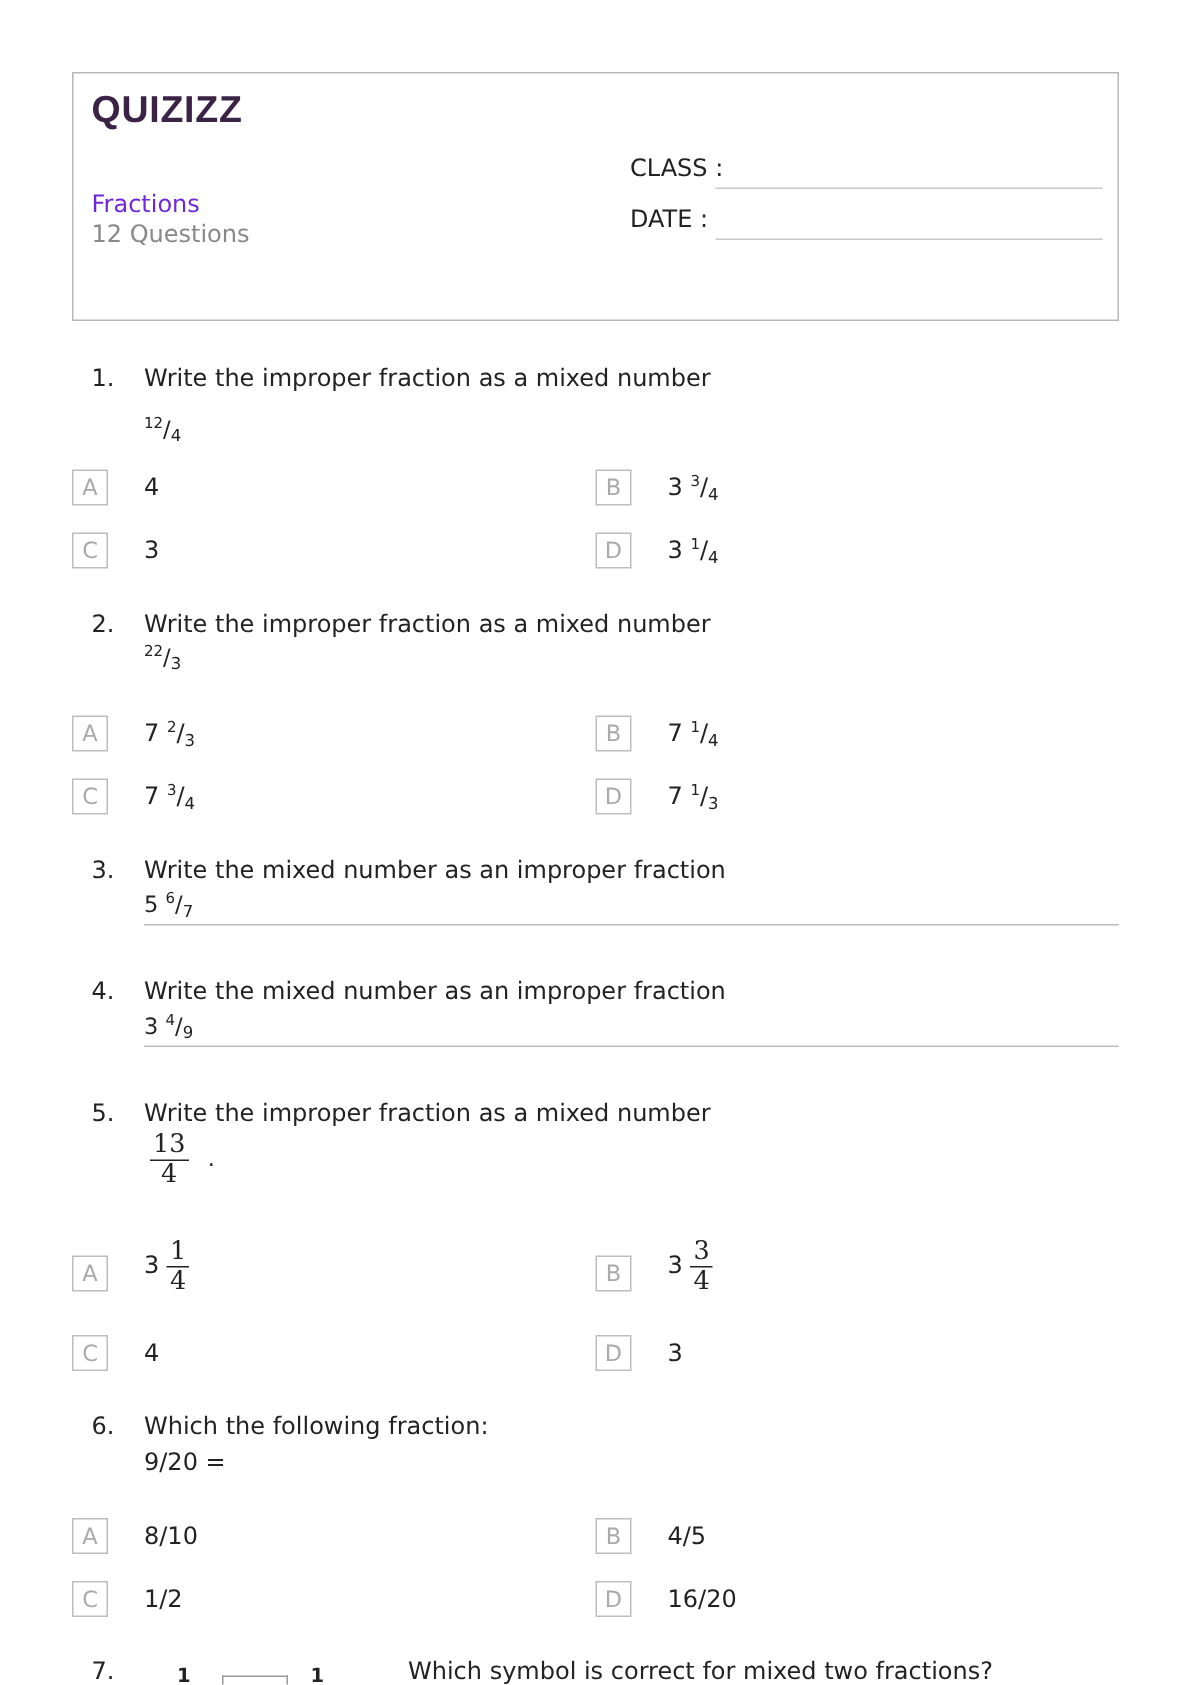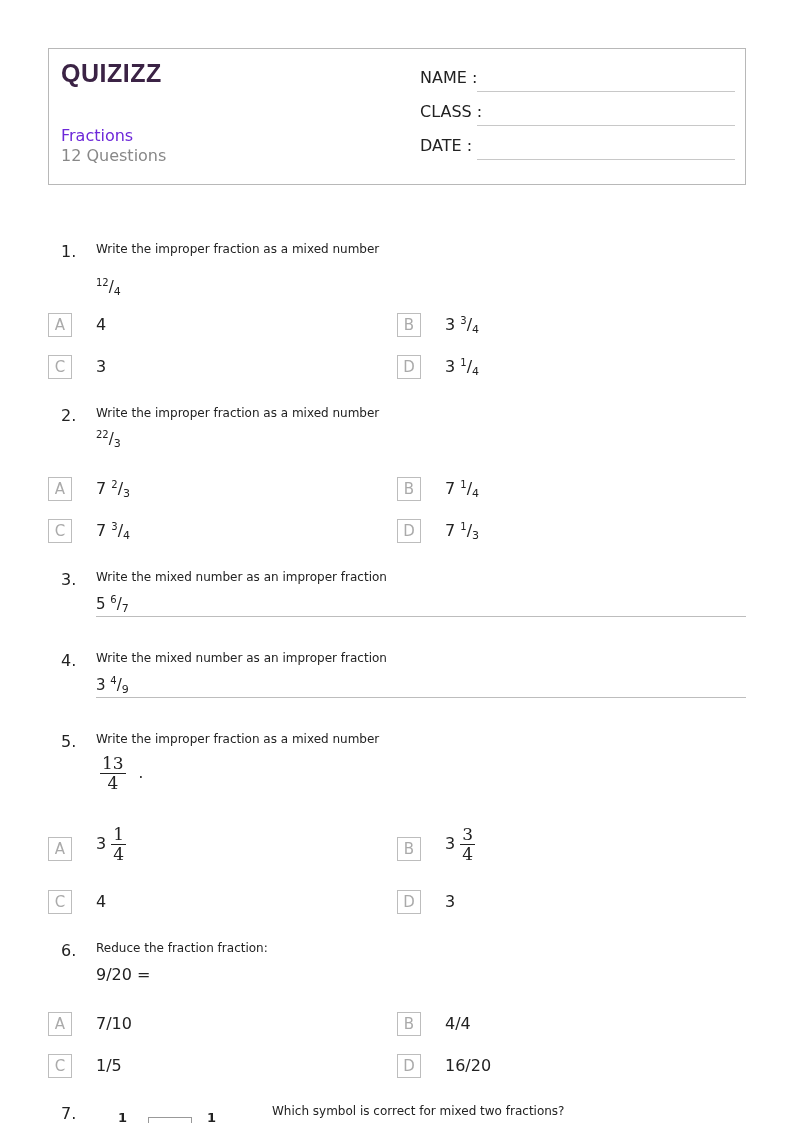--- a/index.html
+++ b/index.html
@@ -1,34 +1,34 @@
 <!DOCTYPE html>
 <html><head>
   <meta charset="utf-8">
   <style>
     * { box-sizing: border-box; margin: 0; padding: 0; }
     html, body { width: 794px; height: 1123px; overflow: hidden; background: #ffffff; }
     body { font-family: "DejaVu Sans", "Liberation Sans", sans-serif; color: #222222; position: relative; }
 
     .header-box {
-      position: absolute; left: 48px; top: 48px; width: 698px; height: 137px;
+      position: absolute; left: 48px; top: 48px; width: 698px; height: 166px;
       border: 1px solid #b8b8b8;
     }
     .logo {
       position: absolute; left: 12px; top: 10px;
       font-family: "Liberation Sans", sans-serif; font-weight: bold;
       font-size: 25px; color: #3b2345; letter-spacing: 0.5px;
     }
     .ws-title { position: absolute; left: 12px; top: 77px; font-size: 16px; color: #6d28d9; }
     .ws-count { position: absolute; left: 12px; top: 97px; font-size: 16px; color: #888; }
     .field { position: absolute; left: 371px; width: 315px; height: 24px; }
     .field .lbl { position: absolute; left: 0; top: 0; font-size: 16px; color: #222; }
     .field .line { position: absolute; left: 57px; right: 0; bottom: 0; border-bottom: 1px solid #c8c8c8; }
     .qnum { position: absolute; left: 61px; font-size: 16px; color: #222; }
-    .qtext { position: absolute; left: 96px; font-size: 12px; color: #222; white-space: nowrap; }
+    .qtext { position: absolute; left: 96px; font-size: 16px; color: #222; white-space: nowrap; }
     .qsub { position: absolute; left: 96px; font-size: 15px; color: #222; white-space: nowrap; }
     .qsub sup { font-size: 10px; vertical-align: 6px; }
     .qsub sub { font-size: 11px; vertical-align: -3px; }
     .ansline { position: absolute; left: 96px; width: 650px; border-bottom: 1px solid #bdbdbd; }
 
     .opt { position: absolute; height: 24px; }
     .opt .letter {
       position: absolute; left: 0; top: 0; width: 24px; height: 24px;
       border: 1px solid #bdbdbd; color: #aaaaaa; font-size: 15px;
       text-align: center; line-height: 22px;
@@ -47,24 +47,20 @@
     .q7-img .n2 { position: absolute; left: 89px; top: 0; font-weight: bold; font-size: 13px; }
   </style>
 </head>
 <body>
 
 <div class="header-box">
   <div class="logo">QUIZIZZ</div>
   <div class="ws-title">Fractions</div>
   <div class="ws-count">12 Questions</div>
 
-  <div class="field" style="top:19px;">
-    <span class="lbl">NAME :</span>
-    <span class="line"></span>
-  </div>
   <div class="field" style="top:87px;">
     <span class="lbl">DATE  :</span>
     <span class="line"></span>
   </div>
   <div class="field" style="top:53px;">
     <span class="lbl">CLASS :</span>
     <span class="line"></span>
   </div>
 </div>
 
@@ -149,34 +145,34 @@
     <span class="val">4</span>
   </div>
   <div class="opt" style="left:397px; top:890px;">
     <span class="letter">D</span>
     <span class="val">3</span>
   </div>
 </div>
 
 <div>
   <span class="qnum" style="top:941px;">6.</span>
-  <span class="qtext" style="top:941px;">Reduce the fraction fraction:</span>
+  <span class="qtext" style="top:941px;">Which the following fraction:</span>
   <span class="qsub" style="top:965px; font-size:16px;">9/20 =</span>
 
   <div class="opt" style="left:48px; top:1012px;">
     <span class="letter">A</span>
-    <span class="val">7/10</span>
+    <span class="val">8/10</span>
   </div>
   <div class="opt" style="left:397px; top:1012px;">
     <span class="letter">B</span>
-    <span class="val">4/4</span>
+    <span class="val">4/5</span>
   </div>
   <div class="opt" style="left:48px; top:1054px;">
     <span class="letter">C</span>
-    <span class="val">1/5</span>
+    <span class="val">1/2</span>
   </div>
   <div class="opt" style="left:397px; top:1054px;">
     <span class="letter">D</span>
     <span class="val">16/20</span>
   </div>
 </div>
 
 <div>
   <span class="qnum" style="top:1104px;">7.</span>
   <div class="q7-img">

